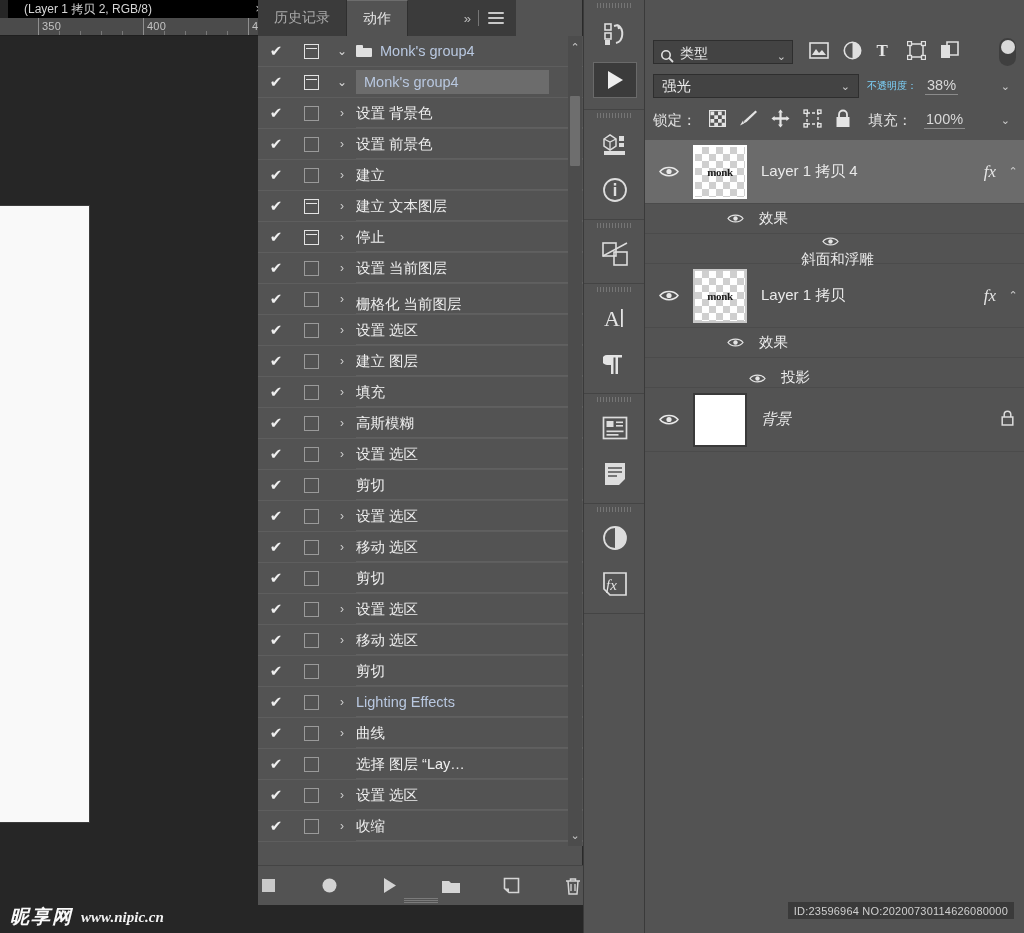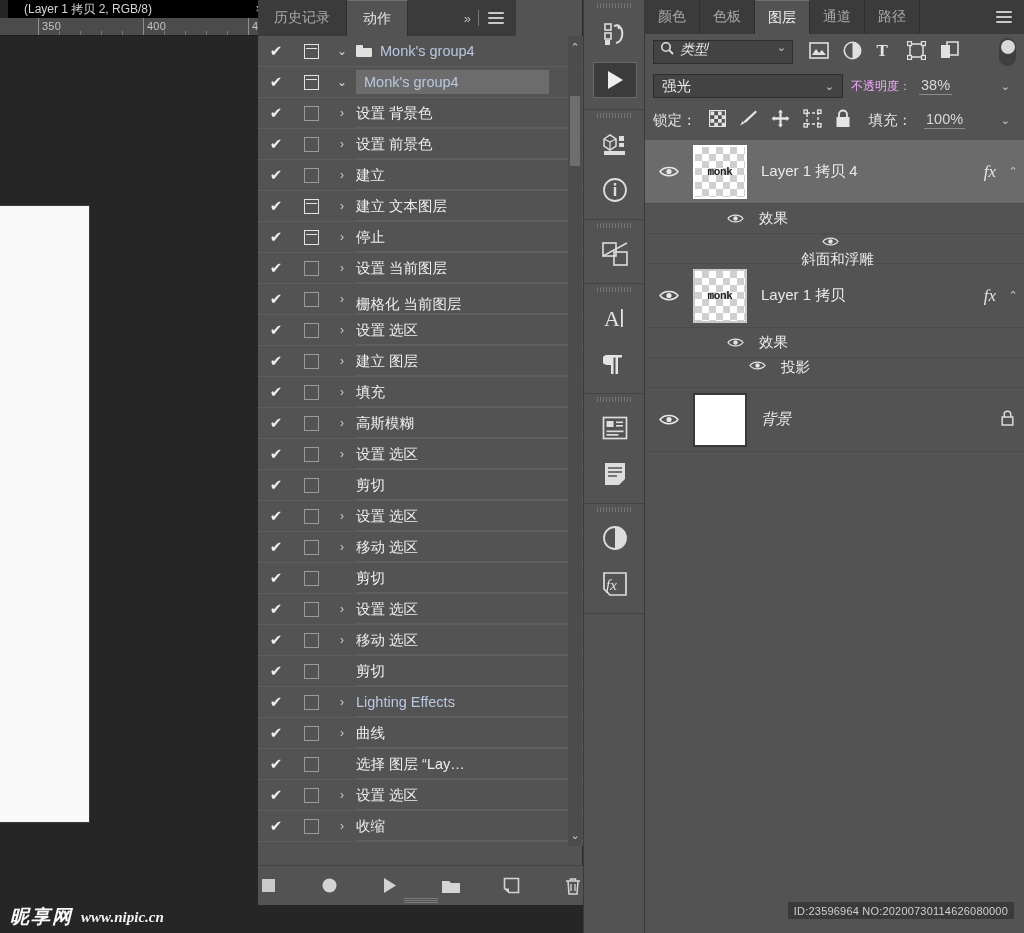--- a/index.html
+++ b/index.html
@@ -183,43 +183,43 @@
   .ltab.active{ background:#535353; color:#f0f0f0; border-top:1px solid #6d6d6d; }
   .ltab-spacer{ flex:1; }
   .ltabbar .hamb-wrap{ display:flex; align-items:center; padding-right:12px; }
 
   .lfilter{
     position:absolute; left:0; top:34px; width:379px; height:36px;
     display:flex; align-items:center; padding:0 8px; gap:6px;
   }
   .lf-select{
     width:140px; height:24px; background:#434343; border:1px solid #2e2e2e;
-    display:flex; align-items:flex-start; gap:6px; padding:0 6px; color:#e8e8e8; font-size:14px;font-style:italic;
+    display:flex; align-items:flex-end; gap:6px; padding:0 6px; color:#e8e8e8; font-size:14px;
   }
   .lf-select .sel-val{ flex:1; }
   .lf-icons{ display:flex; align-items:center; gap:14px; margin-left:10px; color:#dcdcdc; }
   .lf-toggle{
     margin-left:auto; width:17px; height:28px; background:#3f3f3f;
     border-radius:9px; position:relative;
   }
   .lf-toggle:after{
     content:""; position:absolute; left:1.5px; top:1.5px; width:14px; height:14px;
     border-radius:50%; background:#d9d9d9;
   }
 
   .lblend{
     position:absolute; left:0; top:70px; width:379px; height:32px;
     display:flex; align-items:center; padding:0 8px; gap:8px;
   }
   .blend-select{
-    width:190px; height:24px; background:#434343; border:1px solid #2e2e2e;
+    width:206px; height:24px; background:#434343; border:1px solid #2e2e2e;
     display:flex; align-items:center; padding:0 8px; color:#ececec; font-size:14.5px;
   }
   .blend-select .sel-val{ flex:1; }
-  .op-label{ font-size:12px; color:#f0abfc; }
+  .op-label{ font-size:10px; color:#7dd3fc; }
   .op-value{
     font-size:14.5px; color:#d8d8d8; border-bottom:1px solid #8b8b8b; padding:0 2px 1px;
   }
   .caret{ color:#cfcfcf; font-size:11px; }
 
   .llock{
     position:absolute; left:0; top:104px; width:379px; height:32px;
     display:flex; align-items:center; padding:0 8px; gap:12px;
   }
   .lock-label{ font-size:14.5px; color:#e2e2e2; }
@@ -241,21 +241,21 @@
   }
   .thumb{
     width:54px; height:54px; border:2px solid #c9c9c9; position:relative; overflow:hidden;
     background:
       conic-gradient(#cfcfcf 0 25%, #ffffff 0 50%, #cfcfcf 0 75%, #ffffff 0) 0 0/14px 14px;
   }
   .thumb.white{ background:#ffffff; border:2px solid #3a3a3a; }
   .thumb .tmtxt{
     position:absolute; left:0; right:0; top:50%; transform:translateY(-50%);
     text-align:center; font-size:11px; font-weight:bold; color:#1b1b1b;
-    font-family:Liberation Mono, monospace; letter-spacing:-0.3px;
+    font-family:Liberation Serif, serif; letter-spacing:-0.3px;
   }
   .thumb.selected-frame{ border:2px solid #ffffff; outline:0; }
   .thumb.selected-frame:before,
   .thumb.selected-frame:after{ content:""; position:absolute; }
   .lname{
     flex:1; padding-left:14px; font-size:15px; color:#e9e9e9; white-space:nowrap;
   }
   .lname.bg{ font-style:italic; }
   .lfx{ font-family:"Liberation Serif",serif; font-style:italic; font-size:17px;
         color:#e6e6e6; padding-right:6px; }
@@ -772,35 +772,20 @@
             <text x="4" y="19" font-family="Liberation Serif, serif" font-style="italic" font-size="15" fill="#e4e4e4">fx</text>
           </svg>
         </span>
       </div>
     </div>
 
   </div>
 
   <div class="layers-panel">
 
-    <div class="ltabbar">
-      <div class="ltab">颜色</div>
-      <div class="ltab">色板</div>
-      <div class="ltab active">图层</div>
-      <div class="ltab">通道</div>
-      <div class="ltab">路径</div>
-      <div class="ltab-spacer"></div>
-      <div class="hamb-wrap">
-        <span class="hamb">
-            <i></i>
-            <i></i>
-            <i></i>
-          </span>
-      </div>
-    </div>
 
     <div class="lfilter">
       <div class="lf-select">
         <svg width="14" height="14" viewBox="0 0 14 14">
           <circle cx="6" cy="6" r="4.2" fill="none" stroke="#e0e0e0" stroke-width="1.6"></circle>
           <path d="M9.2 9.2 L13 13" stroke="#e0e0e0" stroke-width="1.8"></path>
         </svg>
         <span class="sel-val">类型</span>
         <span class="caret">⌄</span>
       </div>
@@ -947,21 +932,21 @@
           <div class="lcollapse">⌃</div>
         </div>
         <div class="lrow effect" style="display: flex; align-items: center;">
           <div style="width: 82px;"></div>
           <div style="width: 26px;"><svg width="17" height="11" viewBox="0 0 17 11">
               <path d="M1 5.5 C4 1 13 1 16 5.5 C13 10 4 10 1 5.5 z" fill="none" stroke="#e4e4e4" stroke-width="1.3"></path>
               <circle cx="8.5" cy="5.5" r="2.2" fill="#e4e4e4"></circle>
             </svg></div>
           <div class="eff-label" style="padding-left: 6px;">效果</div>
         </div>
-        <div class="lrow effect" style="display: flex; align-items: flex-start;">
+        <div class="lrow effect" style="display: flex; align-items: flex-end;">
           <div style="width: 104px;"></div>
           <div style="width: 26px;"><svg width="17" height="11" viewBox="0 0 17 11">
               <path d="M1 5.5 C4 1 13 1 16 5.5 C13 10 4 10 1 5.5 z" fill="none" stroke="#e4e4e4" stroke-width="1.3"></path>
               <circle cx="8.5" cy="5.5" r="2.2" fill="#e4e4e4"></circle>
             </svg></div>
           <div class="eff-label" style="padding-left: 6px;">投影</div>
         </div>
         <div class="lrow layer">
           <div class="eye">
             <svg width="20" height="13" viewBox="0 0 20 13">

